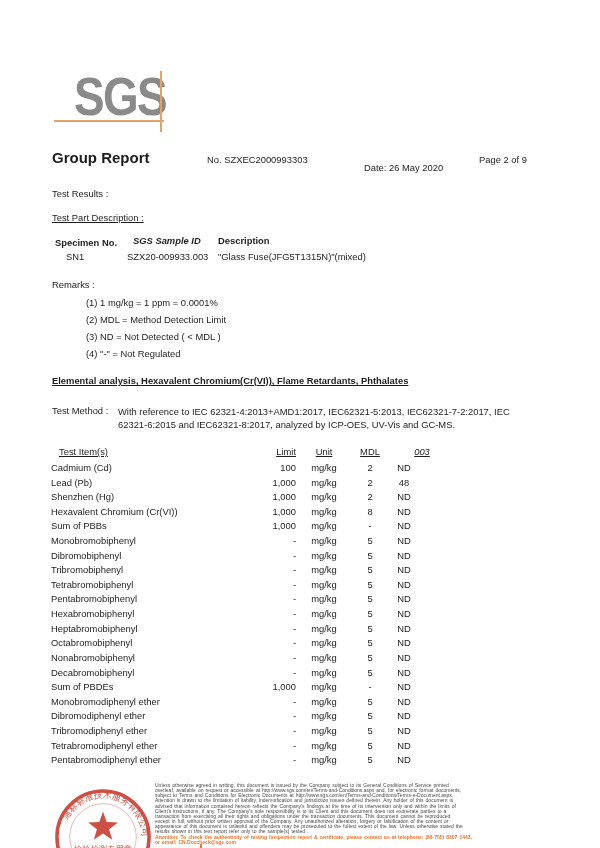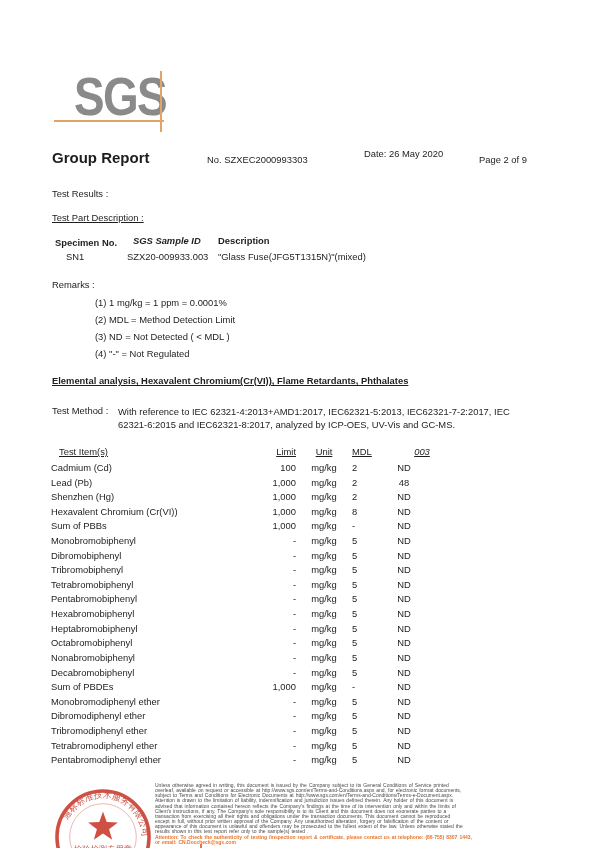--- a/index.html
+++ b/index.html
@@ -11,42 +11,42 @@
   .i{font-style:italic;}
   .t{font-size:9.4px;line-height:12px;}
   
   .logo-text{left:74px;top:31px;font-size:54px;line-height:50px;font-weight:700;color:#8a8a8a;
              letter-spacing:-2px;transform:scaleX(0.85);transform-origin:left top;}
   .logo-hline{left:54px;top:80px;width:110px;height:2px;background:#e2a466;}
   .logo-vline{left:160px;top:31px;width:2px;height:61px;background:#e2a466;}
   
   .rpt-title{left:52px;top:109px;font-size:15px;font-weight:700;}
   .rpt-no{left:207px;top:114px;}
-  .rpt-date{left:364px;top:108px;}
+  .rpt-date{left:364px;top:122px;}
   .rpt-page{left:479px;top:114px;}
   
   .spec-h1{left:55px;top:197px;} .spec-h2{left:133px;top:195px;font-style:italic;} .spec-h3{left:218px;top:195px;}
   .spec-v1{left:66px;top:211px;} .spec-v2{left:127px;top:211px;} .spec-v3{left:218px;top:211px;}
   
-  .remarks-list{left:95px;top:254px;}
+  .remarks-list{left:86px;top:254px;}
   .remarks-list div{line-height:17.1px;}
   
   .sec-head{left:52px;top:335px;font-weight:700;text-decoration:underline;}
   
   .tm-label{left:52px;top:365px;}
   .tm-text{left:118px;top:365px;width:450px;}
   .tm-text div{line-height:13px;}
   
   .res-table{left:51px;top:404px;width:369px;}
   .trow{display:grid;grid-template-columns:189px 56px 56px 36px 32px;line-height:14.62px;height:14.62px;}
   .thead{height:16px;line-height:16px;margin-bottom:1px;}
   .c-item{text-align:left;}
   .c-limit{text-align:right;}
   .c-unit{text-align:center;}
-  .c-mdl{text-align:left;}
+  .c-mdl{text-align:center;}
   .c-val{text-align:center;}
   .thead .c-item{padding-left:8px;}
   .thead .c-val span{display:inline-block;transform:translateX(18px);}
   
   .legal{left:155px;top:743px;width:434px;font-size:5px;line-height:5.15px;color:#4a4a4a;
          text-align:justify;word-spacing:0.6px;}
   .attention{color:#e8762c;font-weight:700;}
   .company{left:36px;top:808px;width:166px;font-size:5.4px;line-height:8.5px;color:#cf9763;}
   .addr{left:206px;top:806px;width:382px;font-size:5.3px;line-height:9.3px;color:#333;}
   .vdiv{left:200px;top:804px;width:1.5px;height:24px;background:#e07c3a;}

